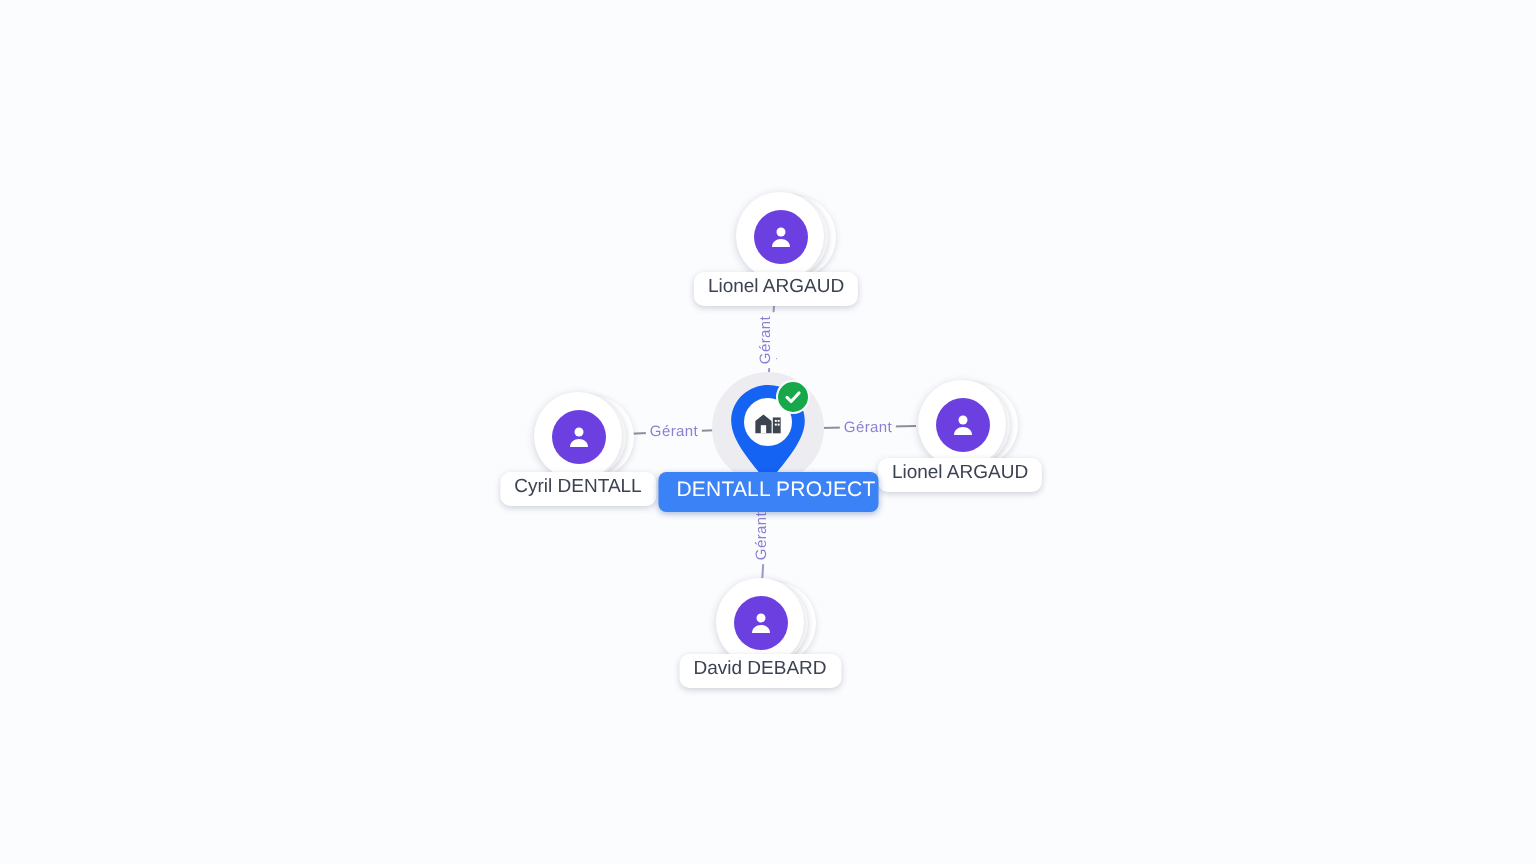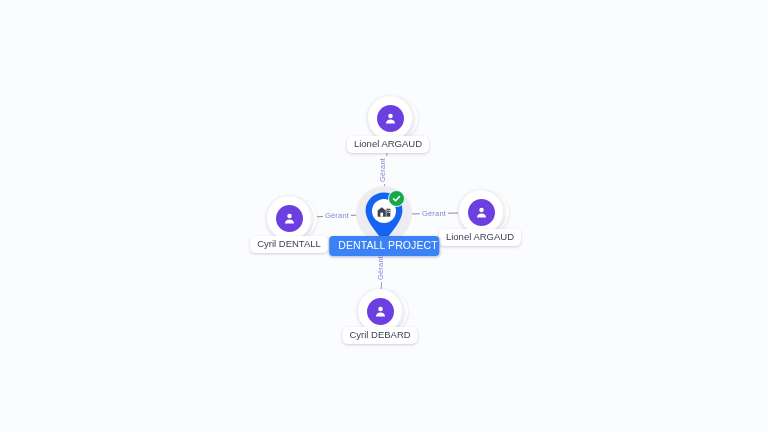--- a/index.html
+++ b/index.html
@@ -252,21 +252,21 @@
       <div class="avatar-disc">
         <div class="avatar-circle">
           <svg width="15" height="15" viewBox="0 0 24 24" fill="#ffffff">
             <circle cx="12" cy="8" r="3.6"></circle>
             <path d="M4.8 20c0-4 3.3-6.4 7.2-6.4S19.2 16 19.2 20z"></path>
           </svg>
         </div>
       </div>
     </div>
   </div>
-  <div class="name-pill" style="left:380px; top:327px;">Cyril DEBARD</div>
+  <div class="name-pill" style="left:380px; top:327px;">David DEBARD</div>
 
   <div class="company-node" style="left:384px; top:214px;">
     <div class="halo"></div>
     <div class="pin">
       <svg width="42" height="52" viewBox="0 0 42 52" xmlns="http://www.w3.org/2000/svg">
         <path d="M21 1.5 C10.8 1.5 2.6 9.5 2.6 19.4 C2.6 30.6 15.2 42.6 19.4 49.2 C20.2 50.4 21.8 50.4 22.6 49.2 C26.8 42.6 39.4 30.6 39.4 19.4 C39.4 9.5 31.2 1.5 21 1.5 Z" fill="#1463f3"></path>
       </svg>
       <div class="pin-inner">
         <svg width="16" height="16" viewBox="0 0 24 24">
           <path d="M2.5 20.5 V11.2 L8.6 6.4 L14.7 11.2 V20.5 Z" fill="#3c4450"></path>

